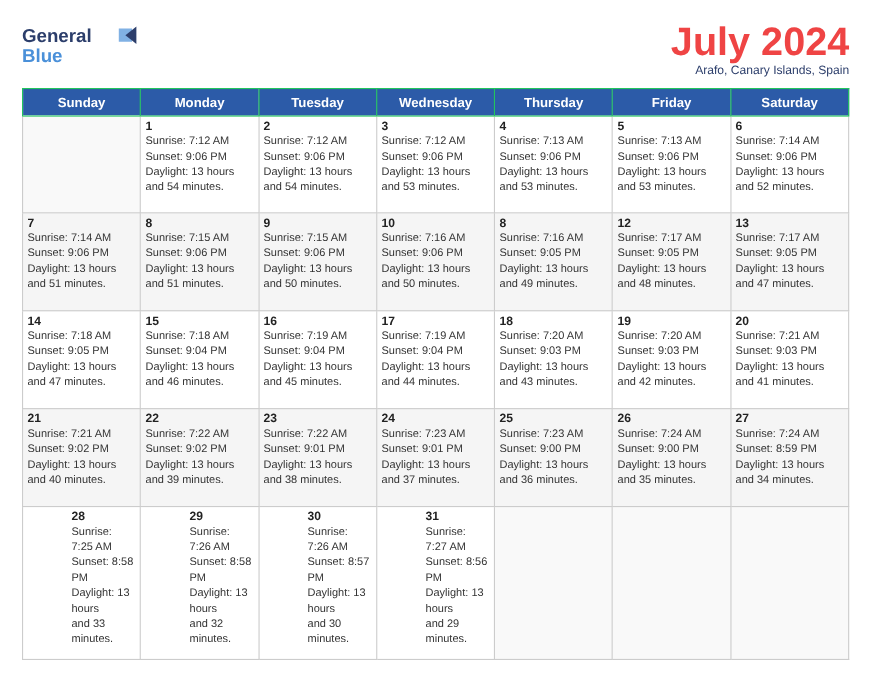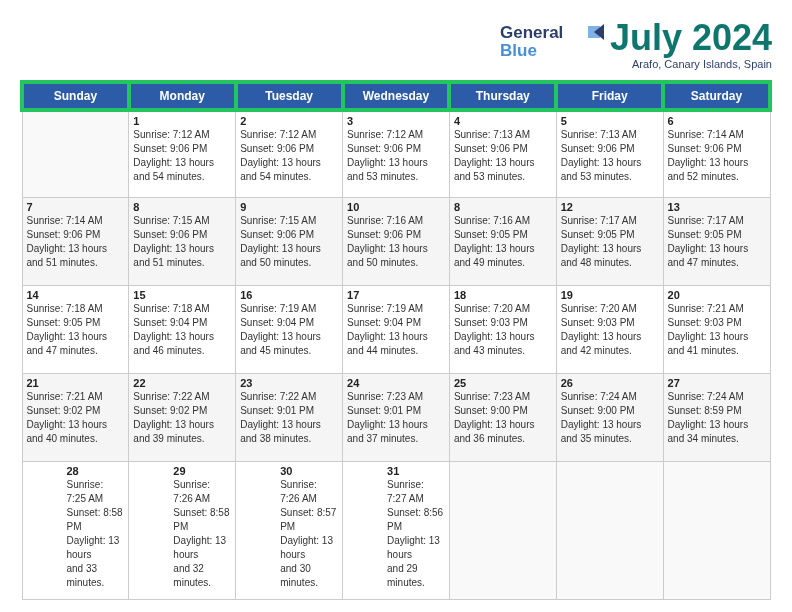--- a/index.html
+++ b/index.html
@@ -9,39 +9,38 @@
       font-family: Arial, sans-serif;
       background: #fff;
       overflow: hidden;
     }
     .page {
       width: 792px;
       height: 612px;
       padding: 18px 20px 12px 20px;
       display: flex;
       flex-direction: column;
-      align-items: flex-end;
     }
     .header {
       display: flex;
       justify-content: space-between;
       align-items: flex-start;
       margin-bottom: 10px;
     }
     .logo {
       display: flex;
       align-items: center;
     }
     .title-block {
       text-align: right;
     }
     .month-year {
       font-size: 36px;
       font-weight: bold;
-      color: #0f766e;
+      color: #ef4444;
       line-height: 1.1;
     }
     .location {
       font-size: 11px;
       color: #2c3e6b;
       font-weight: normal;
     }
     .calendar {
       flex: 1;
       border: 1px solid #ccc;
@@ -49,21 +48,21 @@
       width: 100%;
       table-layout: fixed;
     }
     .calendar th {
       background: #2c5ba8;
       color: #fff;
       font-size: 12px;
       font-weight: bold;
       text-align: center;
       padding: 5px 2px;
-      border: 4px solid #22c55e;
+      border: 1px solid #22c55e;
     }
     .calendar td {
       border: 1px solid #ccc;
       vertical-align: top;
       padding: 3px 4px;
       font-size: 9.5px;
       color: #333;
       height: 84px;
     }
     .calendar tr:last-child td {

